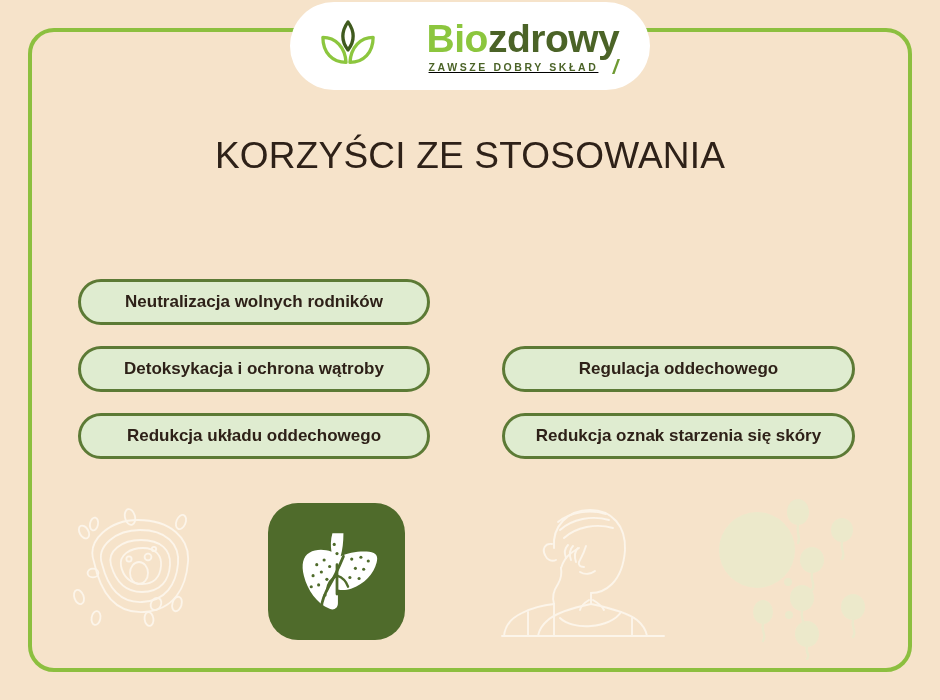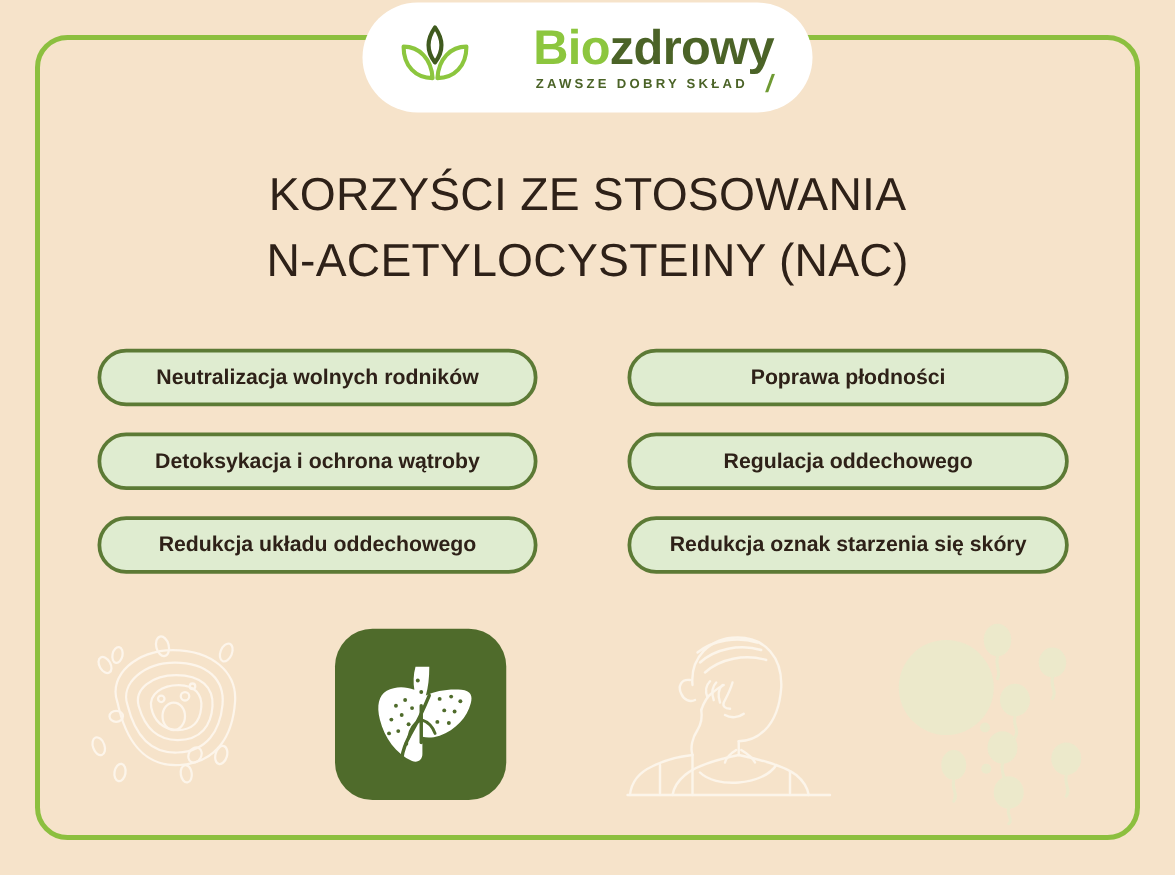--- a/index.html
+++ b/index.html
@@ -72,20 +72,21 @@
     white-space: nowrap;
   }
   .wordmark .bio { color: #8cc63e; }
   .wordmark .zdrowy { color: #4b6327; }
   .tagline-row {
     display: flex;
     align-items: center;
     gap: 14px;
     margin-top: 1px;
     margin-left: 2px;
+    text-decoration: underline;
   }
   .tagline {
     font-size: 10.5px;
     font-weight: bold;
     color: #4b6327;
     letter-spacing: 2.6px;
     white-space: nowrap;
   }
   .tag-slash {
     width: 9px;
@@ -186,28 +187,26 @@
         <span class="tagline">ZAWSZE DOBRY SKŁAD</span>
         <svg class="tag-slash" viewBox="0 0 9 15">
           <path d="M8 0 L2.5 15 L0 15 L5.5 0 Z" fill="#6f9a33"></path>
         </svg>
       </div>
     </div>
   </div>
 
   <div class="title">
     <span class="line">KORZYŚCI ZE STOSOWANIA</span>
-    <span class="line">N-ACETYLOCYSTEINY (NAC)</span>
   </div>
 
   <div class="pill col-left row-1">Neutralizacja wolnych rodników</div>
   <div class="pill col-left row-2">Detoksykacja i ochrona wątroby</div>
   <div class="pill col-left row-3">Redukcja układu oddechowego</div>
 
-  <div class="pill col-right row-1">Poprawa płodności</div>
   <div class="pill col-right row-2">Regulacja oddechowego</div>
   <div class="pill col-right row-3">Redukcja oznak starzenia się skóry</div>
 
   <svg class="cell-art" viewBox="0 0 176 150">
     <g fill="none" stroke="#fdf6ec" stroke-width="1.8" stroke-linejoin="round" opacity="0.95">
       <path d="M36 62 C28 40 52 20 80 20 C112 20 132 38 130 62 C128 88 116 110 86 112 C56 114 42 90 36 62 Z"></path>
       <path d="M44 64 C38 46 58 30 82 30 C108 30 122 44 120 64 C118 84 108 101 84 102 C60 103 49 84 44 64 Z"></path>
       <path d="M53 65 C49 51 64 40 83 40 C103 40 113 50 112 65 C111 80 103 92 84 92 C65 92 57 79 53 65 Z"></path>
       <path d="M63 66 C61 55 72 48 85 48 C98 48 104 56 103 66 C102 77 96 84 84 84 C72 84 65 76 63 66 Z"></path>
       <ellipse cx="81" cy="73" rx="9" ry="11"></ellipse>

